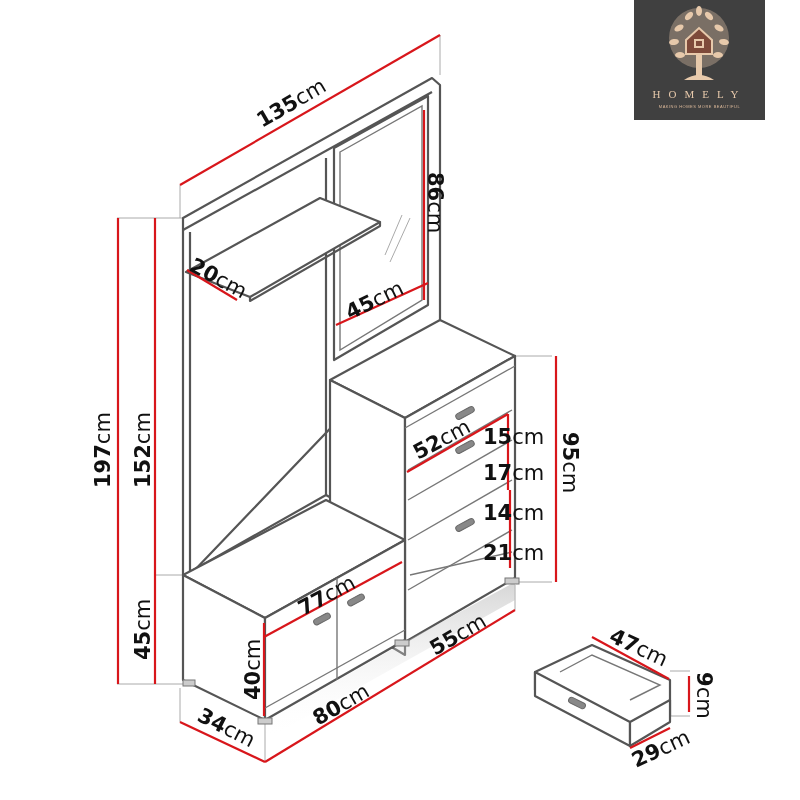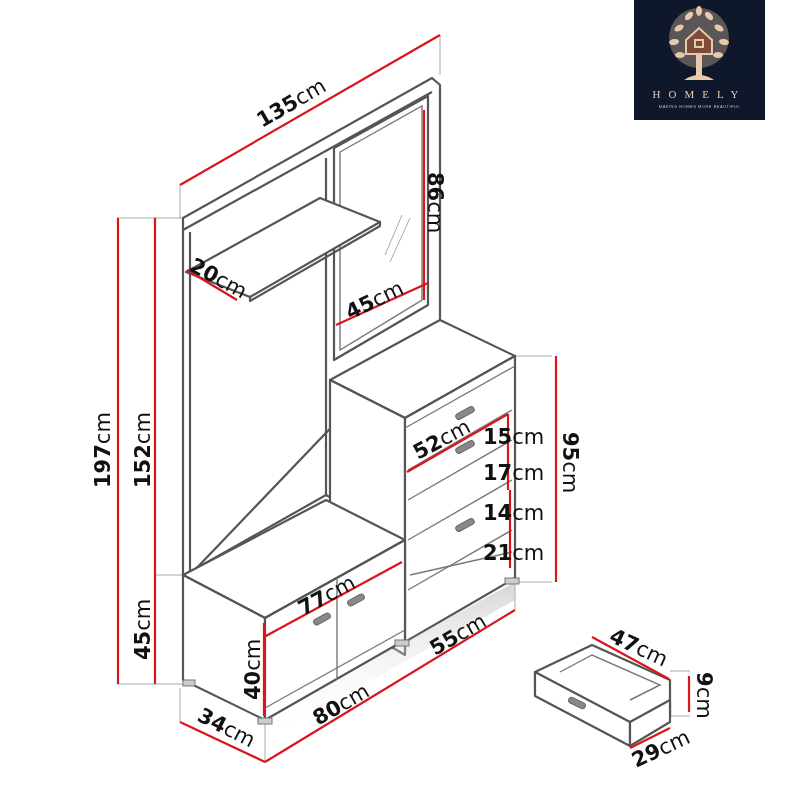--- a/index.html
+++ b/index.html
@@ -7,21 +7,21 @@
   svg{position:absolute;left:0;top:0;}
   .ln{stroke:#555;stroke-width:2.2;fill:none;stroke-linejoin:round;}
   .ln2{stroke:#777;stroke-width:1.4;fill:none;}
   .thin{stroke:#aaa;stroke-width:1;fill:none;}
   .red{stroke:#d8161b;stroke-width:2.2;fill:none;}
   .panel{fill:#fff;stroke:#555;stroke-width:2.2;stroke-linejoin:round;}
   .handle{fill:#888;stroke:#666;stroke-width:1;}
   .lbl{font-family:"DejaVu Sans",sans-serif;font-size:21px;fill:#111;}
   .num{font-weight:bold;}
   .unit{font-weight:normal;}
-  #logo{position:absolute;left:634px;top:0;width:131px;height:120px;background:#0f172a;}
+  #logo{position:absolute;left:634px;top:0;width:131px;height:120px;background:#404040;}
   #logo .brand{position:absolute;left:0;right:0;top:88px;text-align:center;color:#e7c9ab;font-family:"Liberation Serif",serif;font-size:11px;letter-spacing:8px;}
   #logo .tag{position:absolute;left:0;right:0;top:104px;text-align:center;color:#dcb99a;font-family:"Liberation Sans",sans-serif;font-size:4px;letter-spacing:0.5px;}
 </style>
 </head>
 <body>
 
 <div id="stage">
 
   <div id="logo">
     <svg width="131" height="90" viewBox="0 0 131 90">

